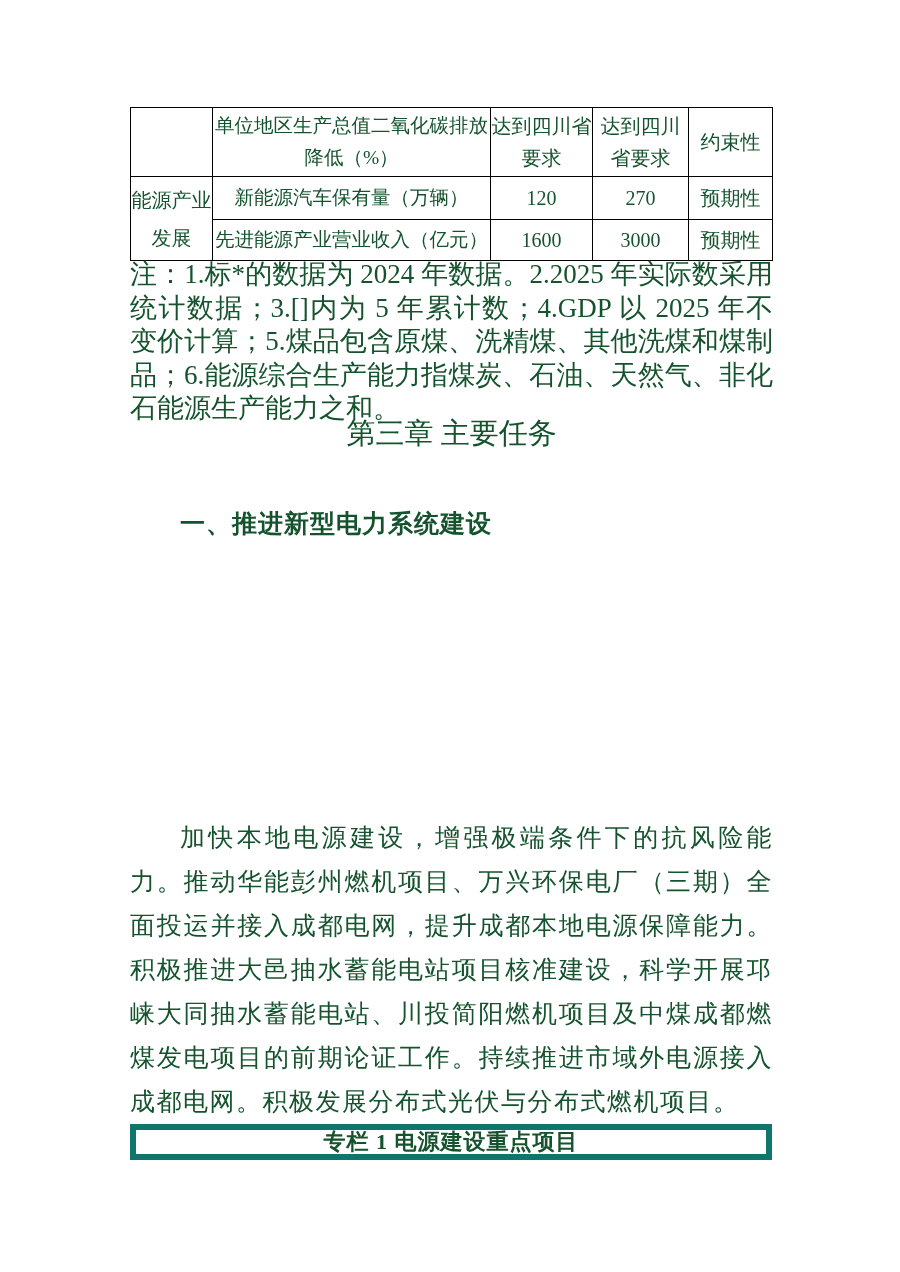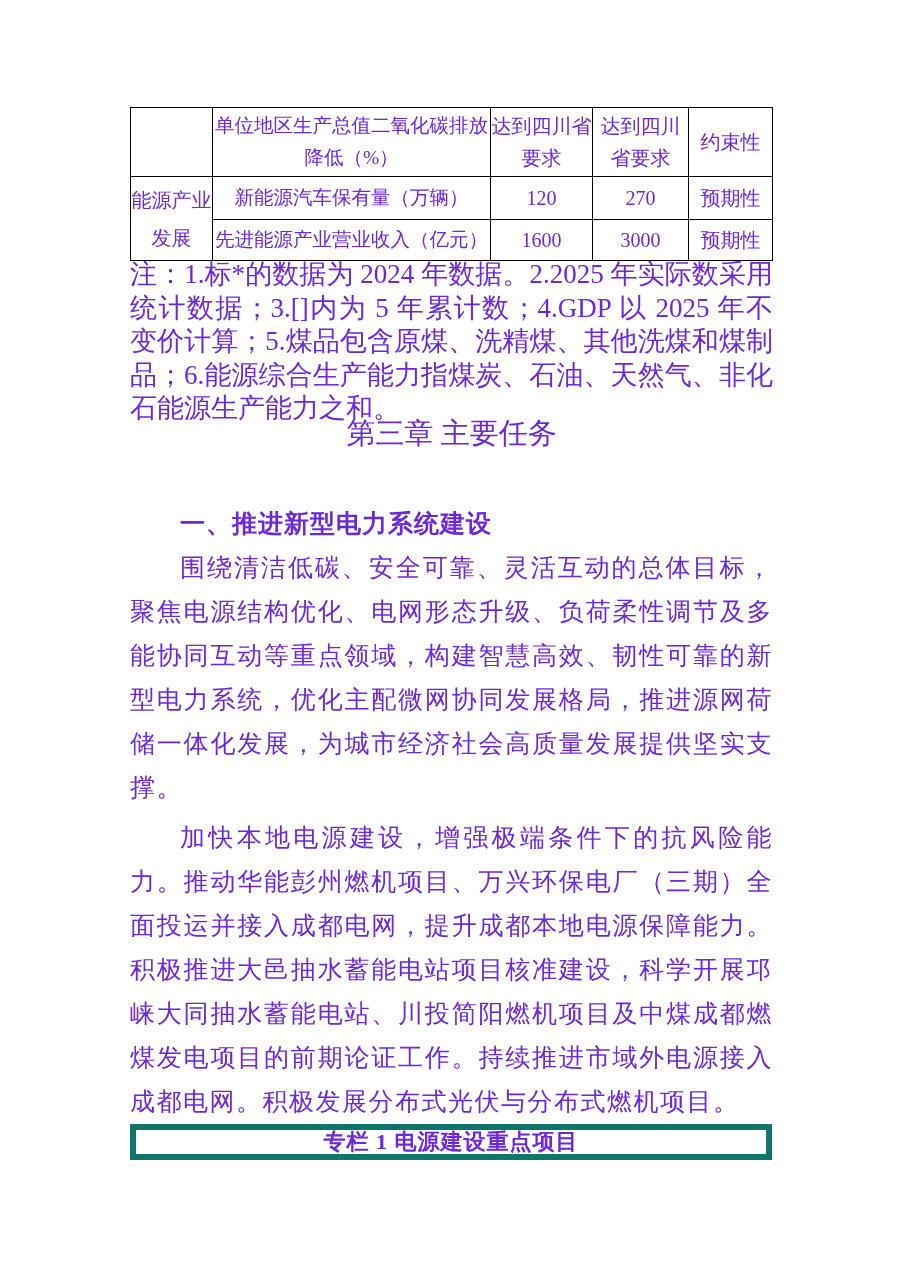--- a/index.html
+++ b/index.html
@@ -5,21 +5,21 @@
   html, body {
     margin: 0;
     padding: 0;
     background: #ffffff;
   }
   .page {
     position: relative;
     width: 780px;
     height: 1272px;
     background: #ffffff;
-    color: #6d28d9;
+    color: #14532d;
     font-family: "Liberation Serif", "DejaVu Serif", serif;
     overflow: hidden;
     border-radius: 19px;
   }
 
   
   .tbl {
     position: absolute;
     left: 130px;
     top: 107px;
@@ -174,21 +174,20 @@
       </tr>
     </tbody>
   </table>
 
   <p class="note">注：1.标*的数据为 2024 年数据。2.2025 年实际数采用统计数据；3.[]内为 5 年累计数；4.GDP 以 2025 年不变价计算；5.煤品包含原煤、洗精煤、其他洗煤和煤制品；6.能源综合生产能力指煤炭、石油、天然气、非化石能源生产能力之和。</p>
 
   <h1 class="chapter">第三章 主要任务</h1>
 
   <h2 class="section">一、推进新型电力系统建设</h2>
 
-  <p class="body-para p1">围绕清洁低碳、安全可靠、灵活互动的总体目标，聚焦电源结构优化、电网形态升级、负荷柔性调节及多能协同互动等重点领域，构建智慧高效、韧性可靠的新型电力系统，优化主配微网协同发展格局，推进源网荷储一体化发展，为城市经济社会高质量发展提供坚实支撑。</p>
 
 
   <p class="body-para p2">加快本地电源建设，增强极端条件下的抗风险能力。推动华能彭州燃机项目、万兴环保电厂（三期）全面投运并接入成都电网，提升成都本地电源保障能力。积极推进大邑抽水蓄能电站项目核准建设，科学开展邛崃大同抽水蓄能电站、川投简阳燃机项目及中煤成都燃煤发电项目的前期论证工作。持续推进市域外电源接入成都电网。积极发展分布式光伏与分布式燃机项目。</p>
 
   <div class="callout">
     <span class="callout-title">专栏 1 电源建设重点项目</span>
   </div>
 
 
 </div>

